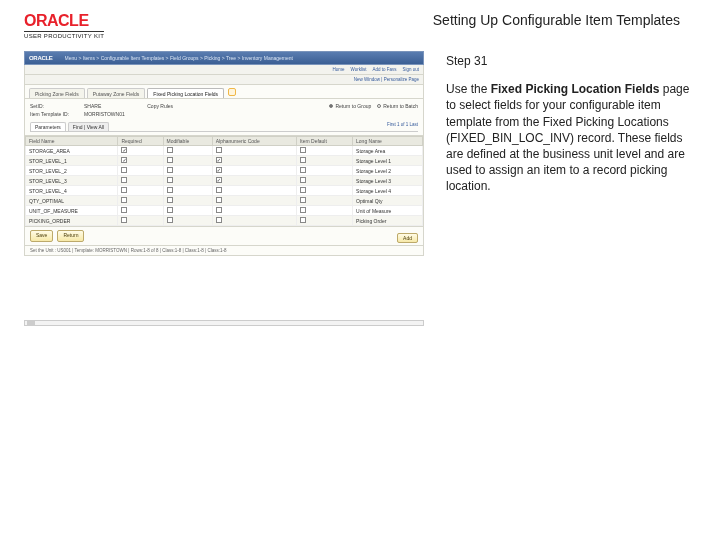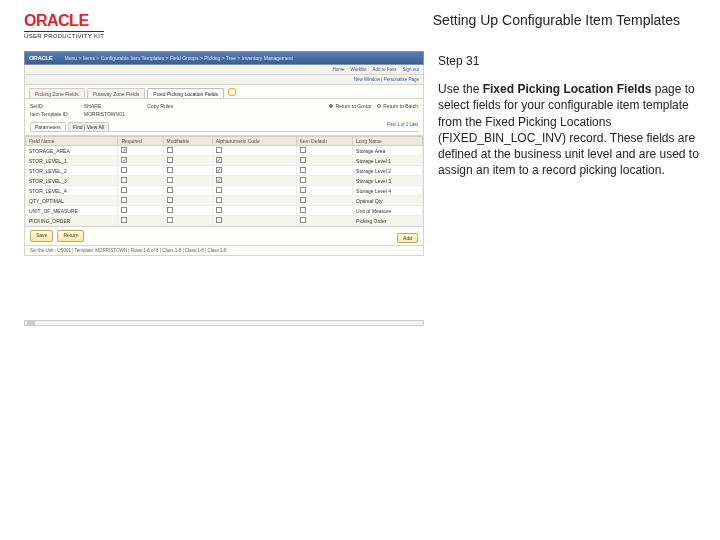--- a/index.html
+++ b/index.html
@@ -2,21 +2,21 @@
 <html><head>
 <meta charset="utf-8">
 <style>
 *{box-sizing:border-box;margin:0;padding:0}
 body{font-family:Arial,Helvetica,sans-serif;font-size:11px;width:720px;height:540px;background:#fff;color:#333;position:relative}
 .header{display:flex;align-items:flex-start;padding:12px 20px 4px 24px}
 .logo{display:flex;flex-direction:column}
 .oracle-word{color:#e8212b;font-weight:700;font-size:16px;letter-spacing:-0.5px}
 .logo-sub{font-size:6px;letter-spacing:0.3px;color:#222;border-top:1px solid #333;padding-top:1px;margin-top:1px}
 .page-title{margin-left:auto;font-size:14px;color:#222;padding-right:20px}
-.content{display:flex;padding:8px 20px 0 24px;gap:14px}
+.content{display:flex;padding:8px 20px 0 24px;gap:22px}
 .screenshot-pane{width:400px;flex-shrink:0}
 .app-bar{background:linear-gradient(#5a7db0,#3b5f94);height:14px;border:1px solid #7a94bb;display:flex;align-items:center;padding:0 4px}
 .app-bar .oracle-mini{color:#fff;font-weight:700;font-size:6px;letter-spacing:-0.3px}
 .crumbs{font-size:5px;color:#dbe6f5;margin-left:12px;white-space:nowrap;overflow:hidden}
 .toolbar{background:#f3f3ee;border:1px solid #d6d6cc;border-top:none;height:10px;display:flex;align-items:center;justify-content:flex-end;padding:0 4px}
 .toolbar span{font-size:4.5px;color:#355a9b;margin-left:6px}
 .tabrow{display:flex;background:#fcfcf8;border:1px solid #d6d6cc;border-top:none;height:14px;align-items:flex-end;padding:0 4px;gap:2px}
 .tab{font-size:5px;padding:2px 5px 1px;border:1px solid #ccc;border-bottom:none;background:#f4f4ec;color:#555;border-radius:2px 2px 0 0;cursor:pointer}
 .tab.active{background:#fff;color:#222;border-color:#bbb}
 .tab-ind{width:8px;height:8px;border:1px solid #f0b848;border-radius:2px;background:#fff5dd;margin-left:2px;align-self:center}

